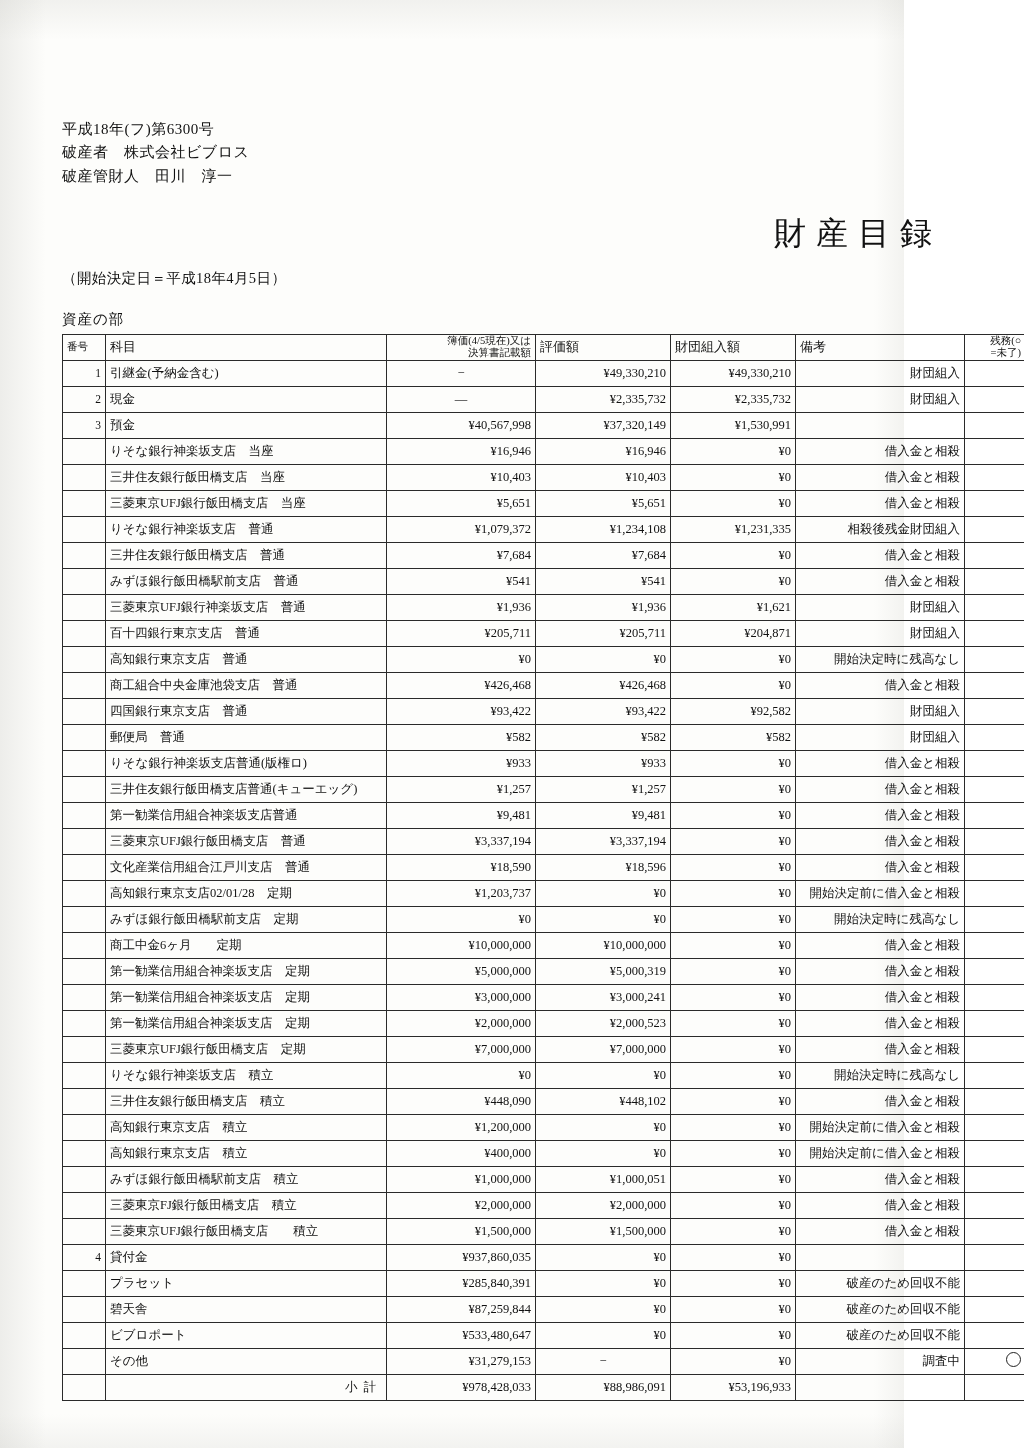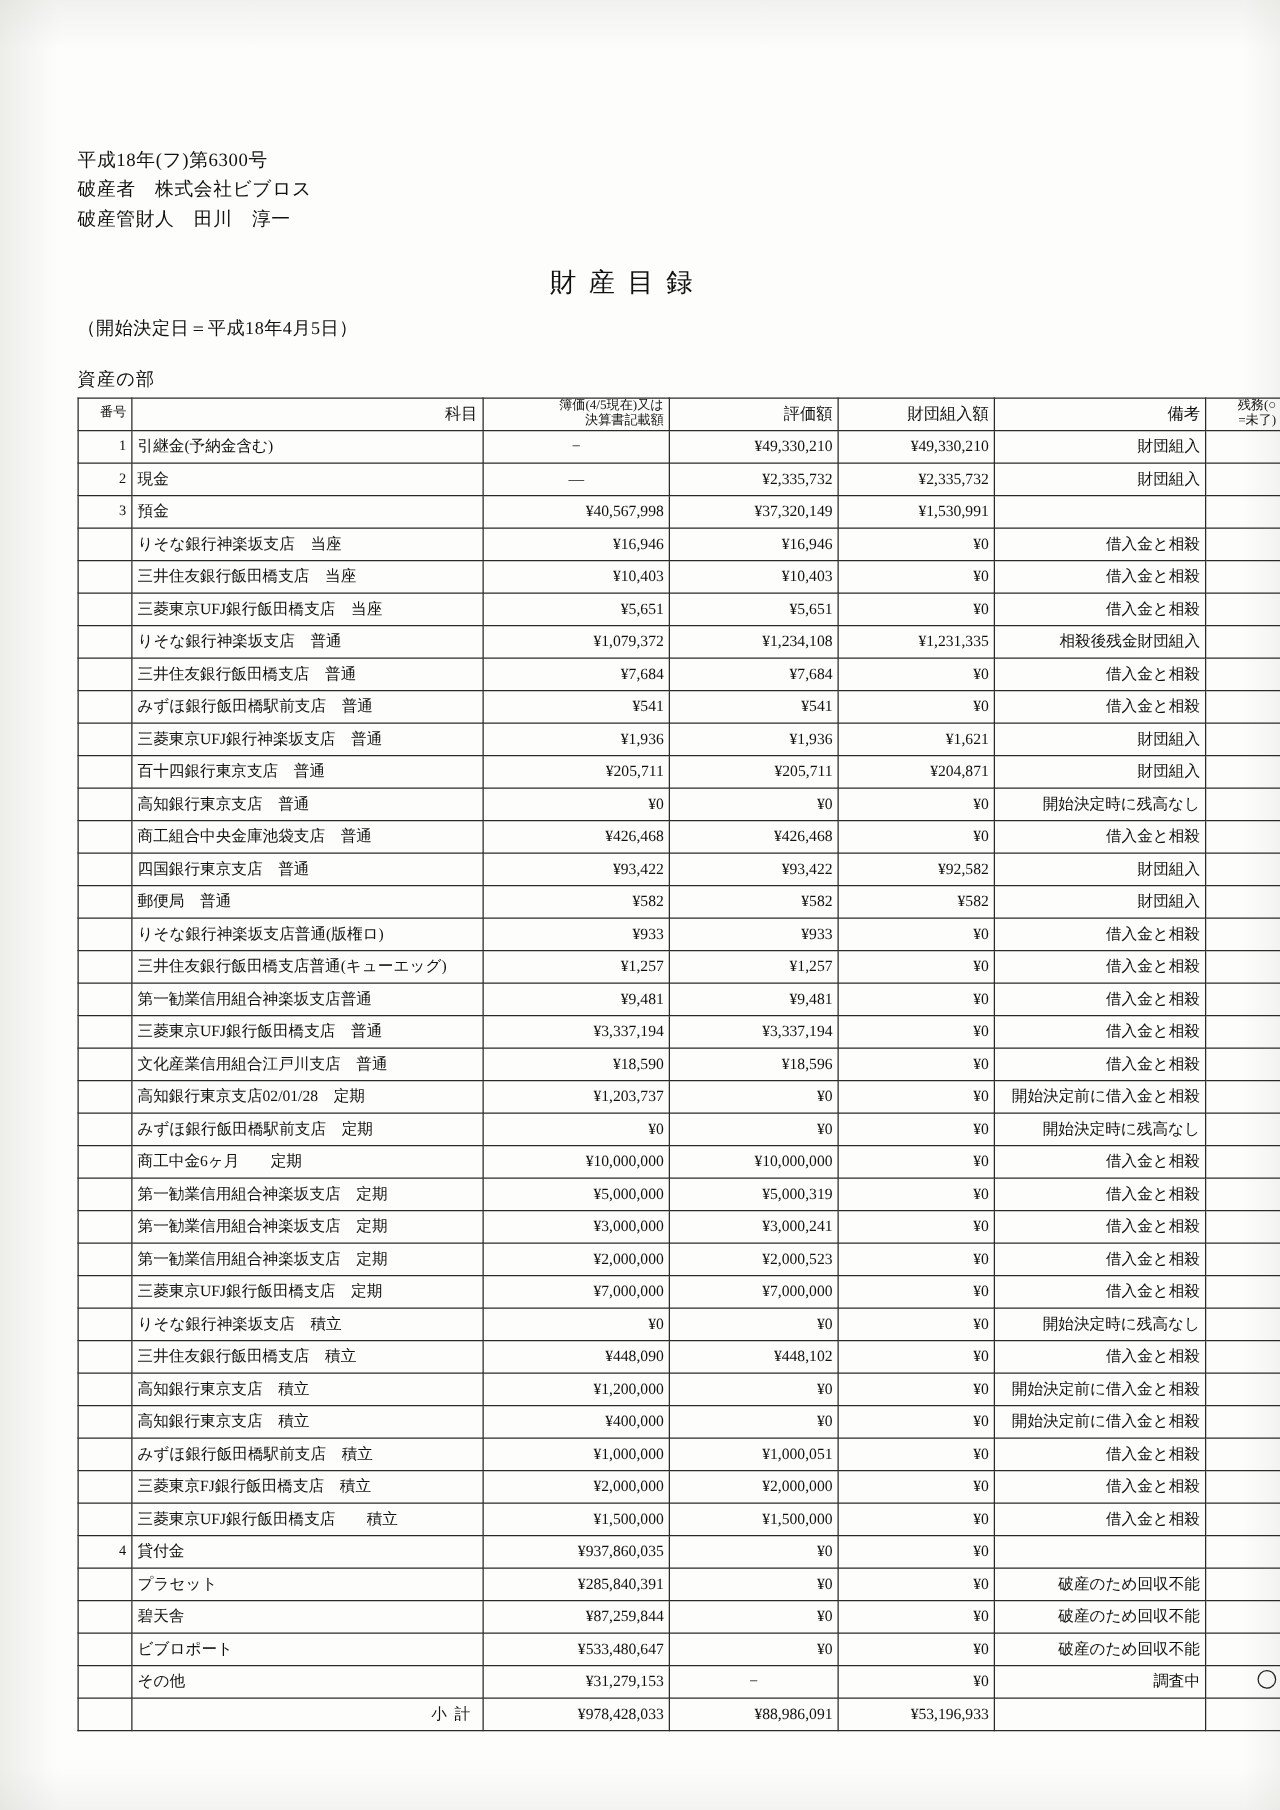--- a/index.html
+++ b/index.html
@@ -11,21 +11,21 @@
     width: 1024px;
     height: 1448px;
     font-family: "Liberation Serif", "DejaVu Serif", serif;
     color: #111;
     position: relative;
     overflow: hidden;
   }
   .page {
     position: absolute;
     left: 0; top: 0;
-    width: 1024px;
+    width: 904px;
     height: 1448px;
     background: #fdfdfb;
   }
   
   .page::before {
     content: "";
     position: absolute;
     left: 0; top: 0; right: 0; bottom: 0;
     background:
       linear-gradient(to right, rgba(200,200,195,0.30) 0px, rgba(255,255,255,0) 46px),
@@ -39,22 +39,22 @@
     left: 62px;
     top: 118px;
     width: 900px;
   }
   .hdr-lines {
     font-size: 15px;
     line-height: 1.55;
     letter-spacing: 0.5px;
   }
   .doc-title {
-    text-align: center;
-    font-size: 21px;
+    text-align: right;
+    font-size: 32px;
     letter-spacing: 10px;
     margin-top: 24px;
     margin-right: 20px;
     font-weight: 500;
   }
   .doc-subtitle {
     text-align: left;
     font-size: 14.5px;
     margin-top: 13px;
     margin-right: 20px;
@@ -90,21 +90,21 @@
   .c-no      { width: 34px;  text-align: right; padding-right: 5px; font-size: 12px; }
   .c-item    { width: 272px; text-align: left; padding-left: 6px; }
   .c-book    { width: 140px; text-align: right; padding-right: 7px; margin-top: 11px; }
   .c-value   { width: 126px; text-align: right; padding-right: 7px; }
   .c-fund    { width: 116px; text-align: right; padding-right: 7px; }
   .c-note    { width: 160px; text-align: right; padding-left: 5px; }
   .c-rem     { width: 52px;  text-align: right; }
   .hdr-small { font-size: 10.5px; line-height: 1.2; }
   .bold  { font-weight: bold; }
   .indent { padding-left: 14px; }
-  .center { text-align: right; }
+  .center { text-align: left; }
   .subtotal td { font-weight: bold; }
   .subtotal .c-item { text-align: right; letter-spacing: 6px; }
   .dash { text-align: center; padding-right: 0; }
   .circle-mark {
     display: inline-block;
     width: 13px; height: 13px;
     border: 1.4px solid #222;
     border-radius: 50%;
   }
   .small-top-num { vertical-align: top; font-size: 11.5px; }

